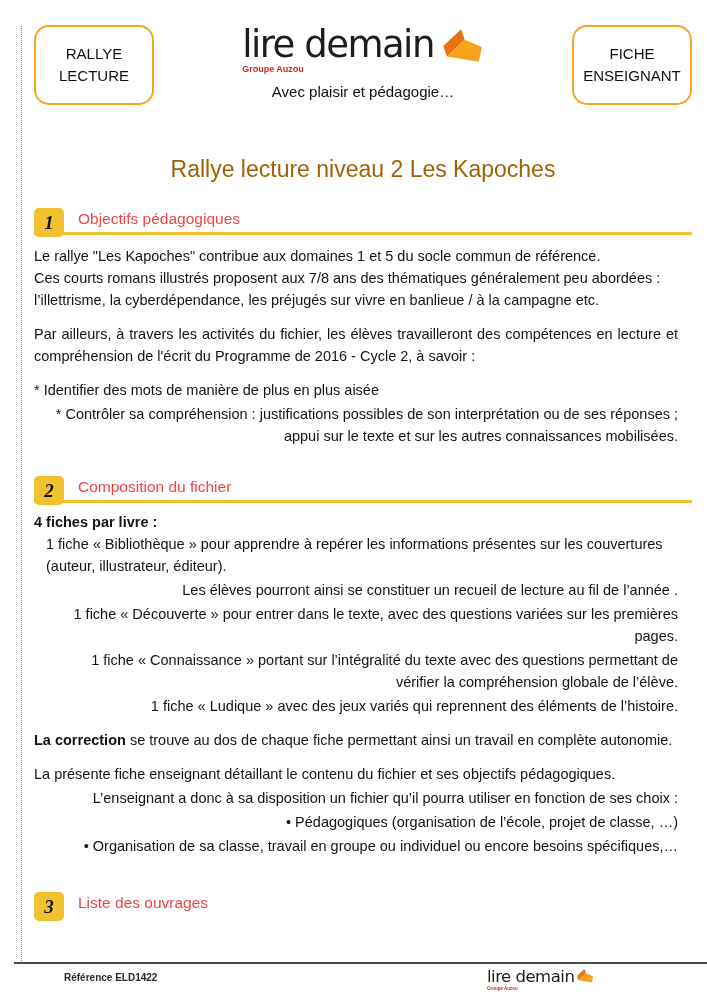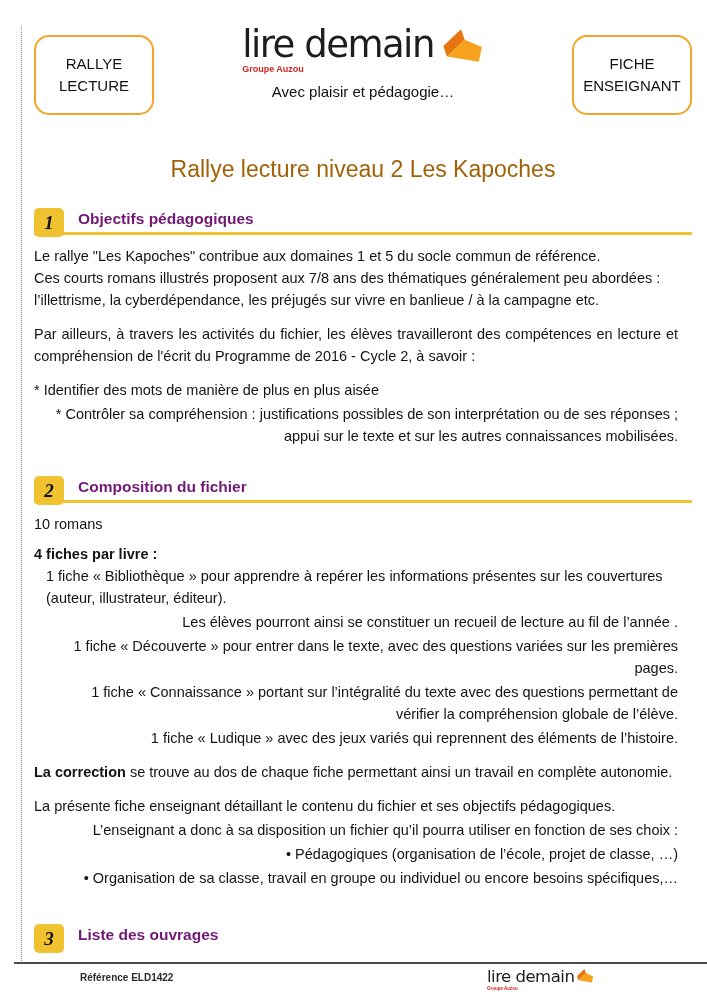--- a/index.html
+++ b/index.html
@@ -18,21 +18,21 @@
   }
   .bottom-rule {
     position: absolute; left: 14px; right: 0; top: 962px; height: 2px;
     background: #4b4b4b;
   }
   .content { position: absolute; left: 34px; top: 22px; width: 658px; }
 
   
   .header { display: flex; justify-content: space-between; align-items: flex-start; height: 108px; }
   .corner-box {
-    width: 120px; height: 80px; margin-top: 13px;
+    width: 120px; height: 80px; margin-top: 3px;
     border: 2px solid #f6a428; border-radius: 15px;
     display: flex; flex-direction: column; justify-content: center;
     font-size: 15px; line-height: 1.45; text-align: center; color: #111; background: #fff;
   }
   .logo-block { display: flex; flex-direction: column; align-items: center; margin-top: 4px; }
   .logo-row { display: flex; align-items: flex-end; }
   .logo-name {
     font-family: "DejaVu Sans", sans-serif;
     font-size: 37px; line-height: 1; color: #1d1d1b; letter-spacing: -1.5px; font-weight: 500;
   }
@@ -50,33 +50,33 @@
   .section-rule { position: absolute; left: 0; right: 0; bottom: 0; height: 3px; background: #f0c230; }
   .section-badge {
     position: absolute; left: 0; bottom: -2px; width: 30px; height: 29px;
     background: #f0c230; border-radius: 5px;
     display: flex; align-items: center; justify-content: center;
   }
   .section-badge span {
     font-family: "Liberation Serif", serif; font-style: italic; font-weight: bold;
     font-size: 19px; color: #111;
   }
-  .section-title { position: absolute; left: 44px; bottom: 7px; font-size: 15.5px; font-weight: bold; color: #701a75; }
+  .section-title { position: absolute; left: 44px; bottom: 7px; font-size: 15.5px; font-weight: normal; color: #ef4444; }
 
   .body-text { font-size: 14.5px; line-height: 22px; color: #141414; }
   .just { text-align: justify; }
   .indent { padding-left: 12px; }
   .mt2 { margin-top: 2px; text-align: right; } .mt8 { margin-top: 8px; }
   .mt10 { margin-top: 10px; } .mt12 { margin-top: 12px; } .mt22 { margin-top: 22px; }
   .pad-r { padding-right: 14px; }
   .bold { font-weight: bold; }
 
   
   .footer { position: absolute; left: 0; top: 968px; width: 707px; height: 32px; font-size: 10px; }
-  .footer-ref { position: absolute; left: 80px; top: 4px; font-weight: bold; color: #2a2a2a; }
+  .footer-ref { position: absolute; left: 64px; top: 4px; font-weight: bold; color: #2a2a2a; }
   .footer-copy { position: absolute; left: 0; right: 0; top: 4px; text-align: center; font-weight: bold; color: #2a2a2a; margin-top: 28px; }
   .footer-logo { position: absolute; left: 487px; top: 0; display: flex; flex-direction: column; }
   .footer-logo .name-row { display: flex; align-items: flex-end; }
   .footer-logo .name {
     font-family: "DejaVu Sans", sans-serif; font-size: 16.5px; line-height: 1;
     color: #1d1d1b; letter-spacing: -0.5px; font-weight: 500;
   }
   .footer-logo .grp { color: #d2261c; font-weight: bold; font-size: 4.5px; margin-top: 1px; }
 </style>
 </head>
@@ -130,21 +130,20 @@
   <p class="body-text just mt2 pad-r">* Contrôler sa compréhension : justifications possibles de son interprétation ou de ses réponses ; appui sur le texte et sur les autres connaissances mobilisées.</p>
 
   <div class="section-head" style="margin-top:26px;">
     <div class="section-rule"></div>
     <div class="section-badge">
       <span>2</span>
     </div>
     <div class="section-title">Composition du fichier</div>
   </div>
 
-  <p class="body-text mt10 pad-r">10 romans</p>
   <p class="body-text bold mt8 pad-r">4 fiches par livre :</p>
   <p class="body-text indent pad-r">1 fiche « Bibliothèque » pour apprendre à repérer les informations présentes sur les couvertures (auteur, illustrateur, éditeur).</p>
   <p class="body-text indent mt2 pad-r">Les élèves pourront ainsi se constituer un recueil de lecture au fil de l’année .</p>
   <p class="body-text indent mt2 pad-r">1 fiche « Découverte » pour entrer dans le texte, avec des questions variées sur les premières pages.</p>
   <p class="body-text indent just mt2 pad-r">1 fiche « Connaissance » portant sur l’intégralité du texte avec des questions permettant de vérifier la compréhension globale de l’élève.</p>
   <p class="body-text indent mt2 pad-r">1 fiche « Ludique » avec des jeux variés qui reprennent des éléments de l’histoire.</p>
 
   <p class="body-text mt12 pad-r"><span class="bold">La correction</span><span> se trouve au dos de chaque fiche permettant ainsi un travail en complète autonomie.</span></p>
 
   <p class="body-text mt12 pad-r">La présente fiche enseignant détaillant le contenu du fichier et ses objectifs pédagogiques.</p>

